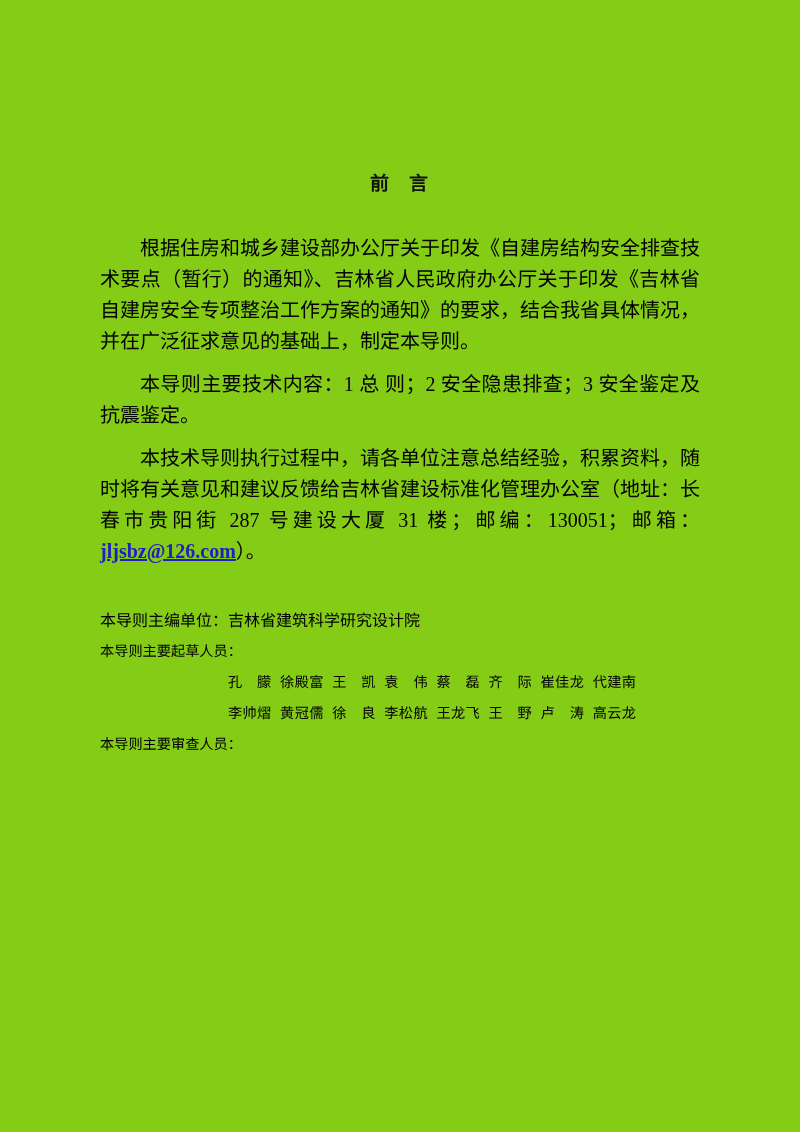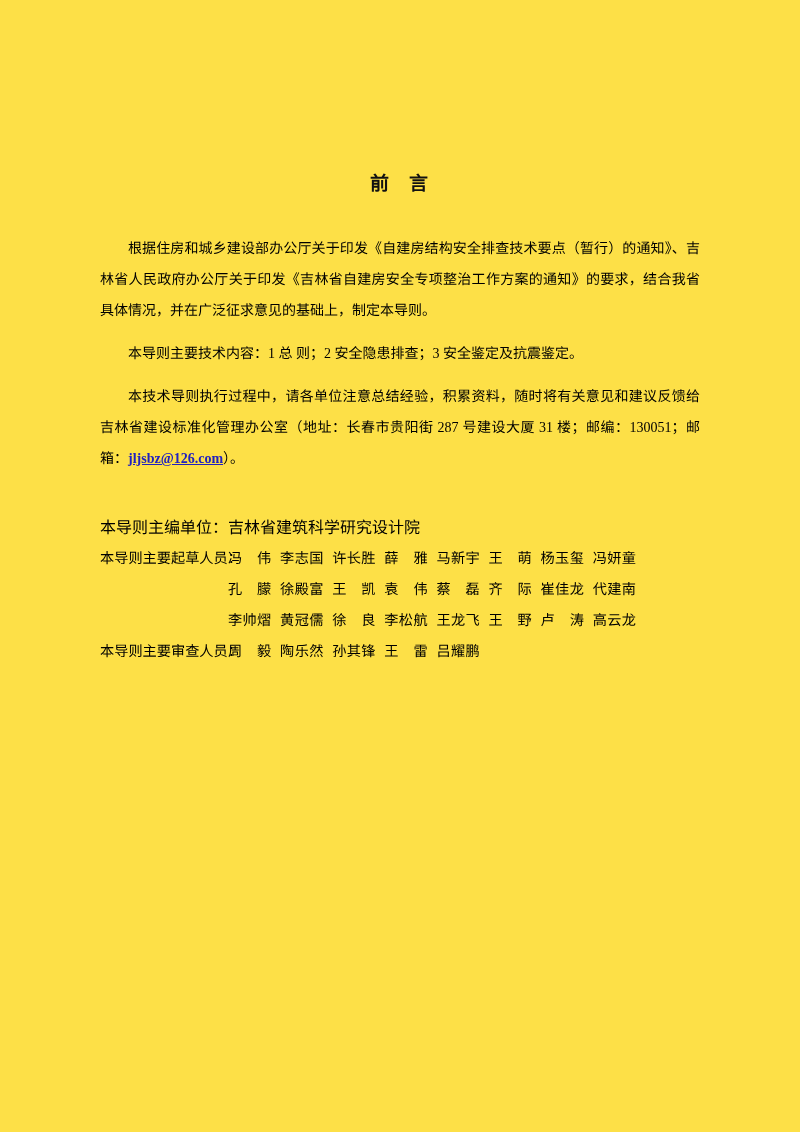--- a/index.html
+++ b/index.html
@@ -9,21 +9,21 @@
     background: #ffffff;
   }
   body {
     font-family: "Liberation Serif", "DejaVu Serif", serif;
     color: #000000;
   }
   .page {
     position: relative;
     width: 800px;
     height: 1132px;
-    background: #fde047;
+    background: #84cc16;
     overflow: hidden;
     box-sizing: border-box;
   }
   .content {
     position: absolute;
     left: 100px;
     top: 0;
     width: 600px;
   }
   .doc-title {
@@ -38,21 +38,21 @@
   }
   .title-gap {
     display: inline-block;
     width: 18px;
   }
   .body-block {
     margin-top: 38px;
   }
   p.para {
     margin: 0;
-    font-size: 14px;
+    font-size: 20px;
     line-height: 31px;
     text-align: justify;
     text-justify: inter-ideograph;
     text-indent: 2em;
     color: #000000;
   }
   p.para + p.para {
     margin-top: 12px;
   }
   .email-link {
@@ -113,41 +113,35 @@
     </div>
 
     <div class="roster">
 
       <div class="unit-row">
         <span>本导则主编单位：</span><span>吉林省建筑科学研究设计院</span>
       </div>
 
       <div class="roster-row">
         <span class="roster-label">本导则主要起草人员：</span>
-        <span class="roster-names">
-          <span class="name-cell">冯　伟</span><span class="name-cell">李志国</span><span class="name-cell">许长胜</span><span class="name-cell">薛　雅</span><span class="name-cell">马新宇</span><span class="name-cell">王　萌</span><span class="name-cell">杨玉玺</span><span class="name-cell">冯妍童</span>
-        </span>
       </div>
 
       <div class="roster-row">
         <span class="roster-label blank">本导则主要起草人员：</span>
         <span class="roster-names">
           <span class="name-cell">孔　朦</span><span class="name-cell">徐殿富</span><span class="name-cell">王　凯</span><span class="name-cell">袁　伟</span><span class="name-cell">蔡　磊</span><span class="name-cell">齐　际</span><span class="name-cell">崔佳龙</span><span class="name-cell">代建南</span>
         </span>
       </div>
 
       <div class="roster-row">
         <span class="roster-label blank">本导则主要起草人员：</span>
         <span class="roster-names">
           <span class="name-cell">李帅熠</span><span class="name-cell">黄冠儒</span><span class="name-cell">徐　良</span><span class="name-cell">李松航</span><span class="name-cell">王龙飞</span><span class="name-cell">王　野</span><span class="name-cell">卢　涛</span><span class="name-cell">高云龙</span>
         </span>
       </div>
 
       <div class="roster-row">
         <span class="roster-label">本导则主要审查人员：</span>
-        <span class="roster-names">
-          <span class="name-cell">周　毅</span><span class="name-cell">陶乐然</span><span class="name-cell">孙其锋</span><span class="name-cell">王　雷</span><span class="name-cell">吕耀鹏</span>
-        </span>
       </div>
 
     </div>
   </div>
 </div>
 
 </body></html>

